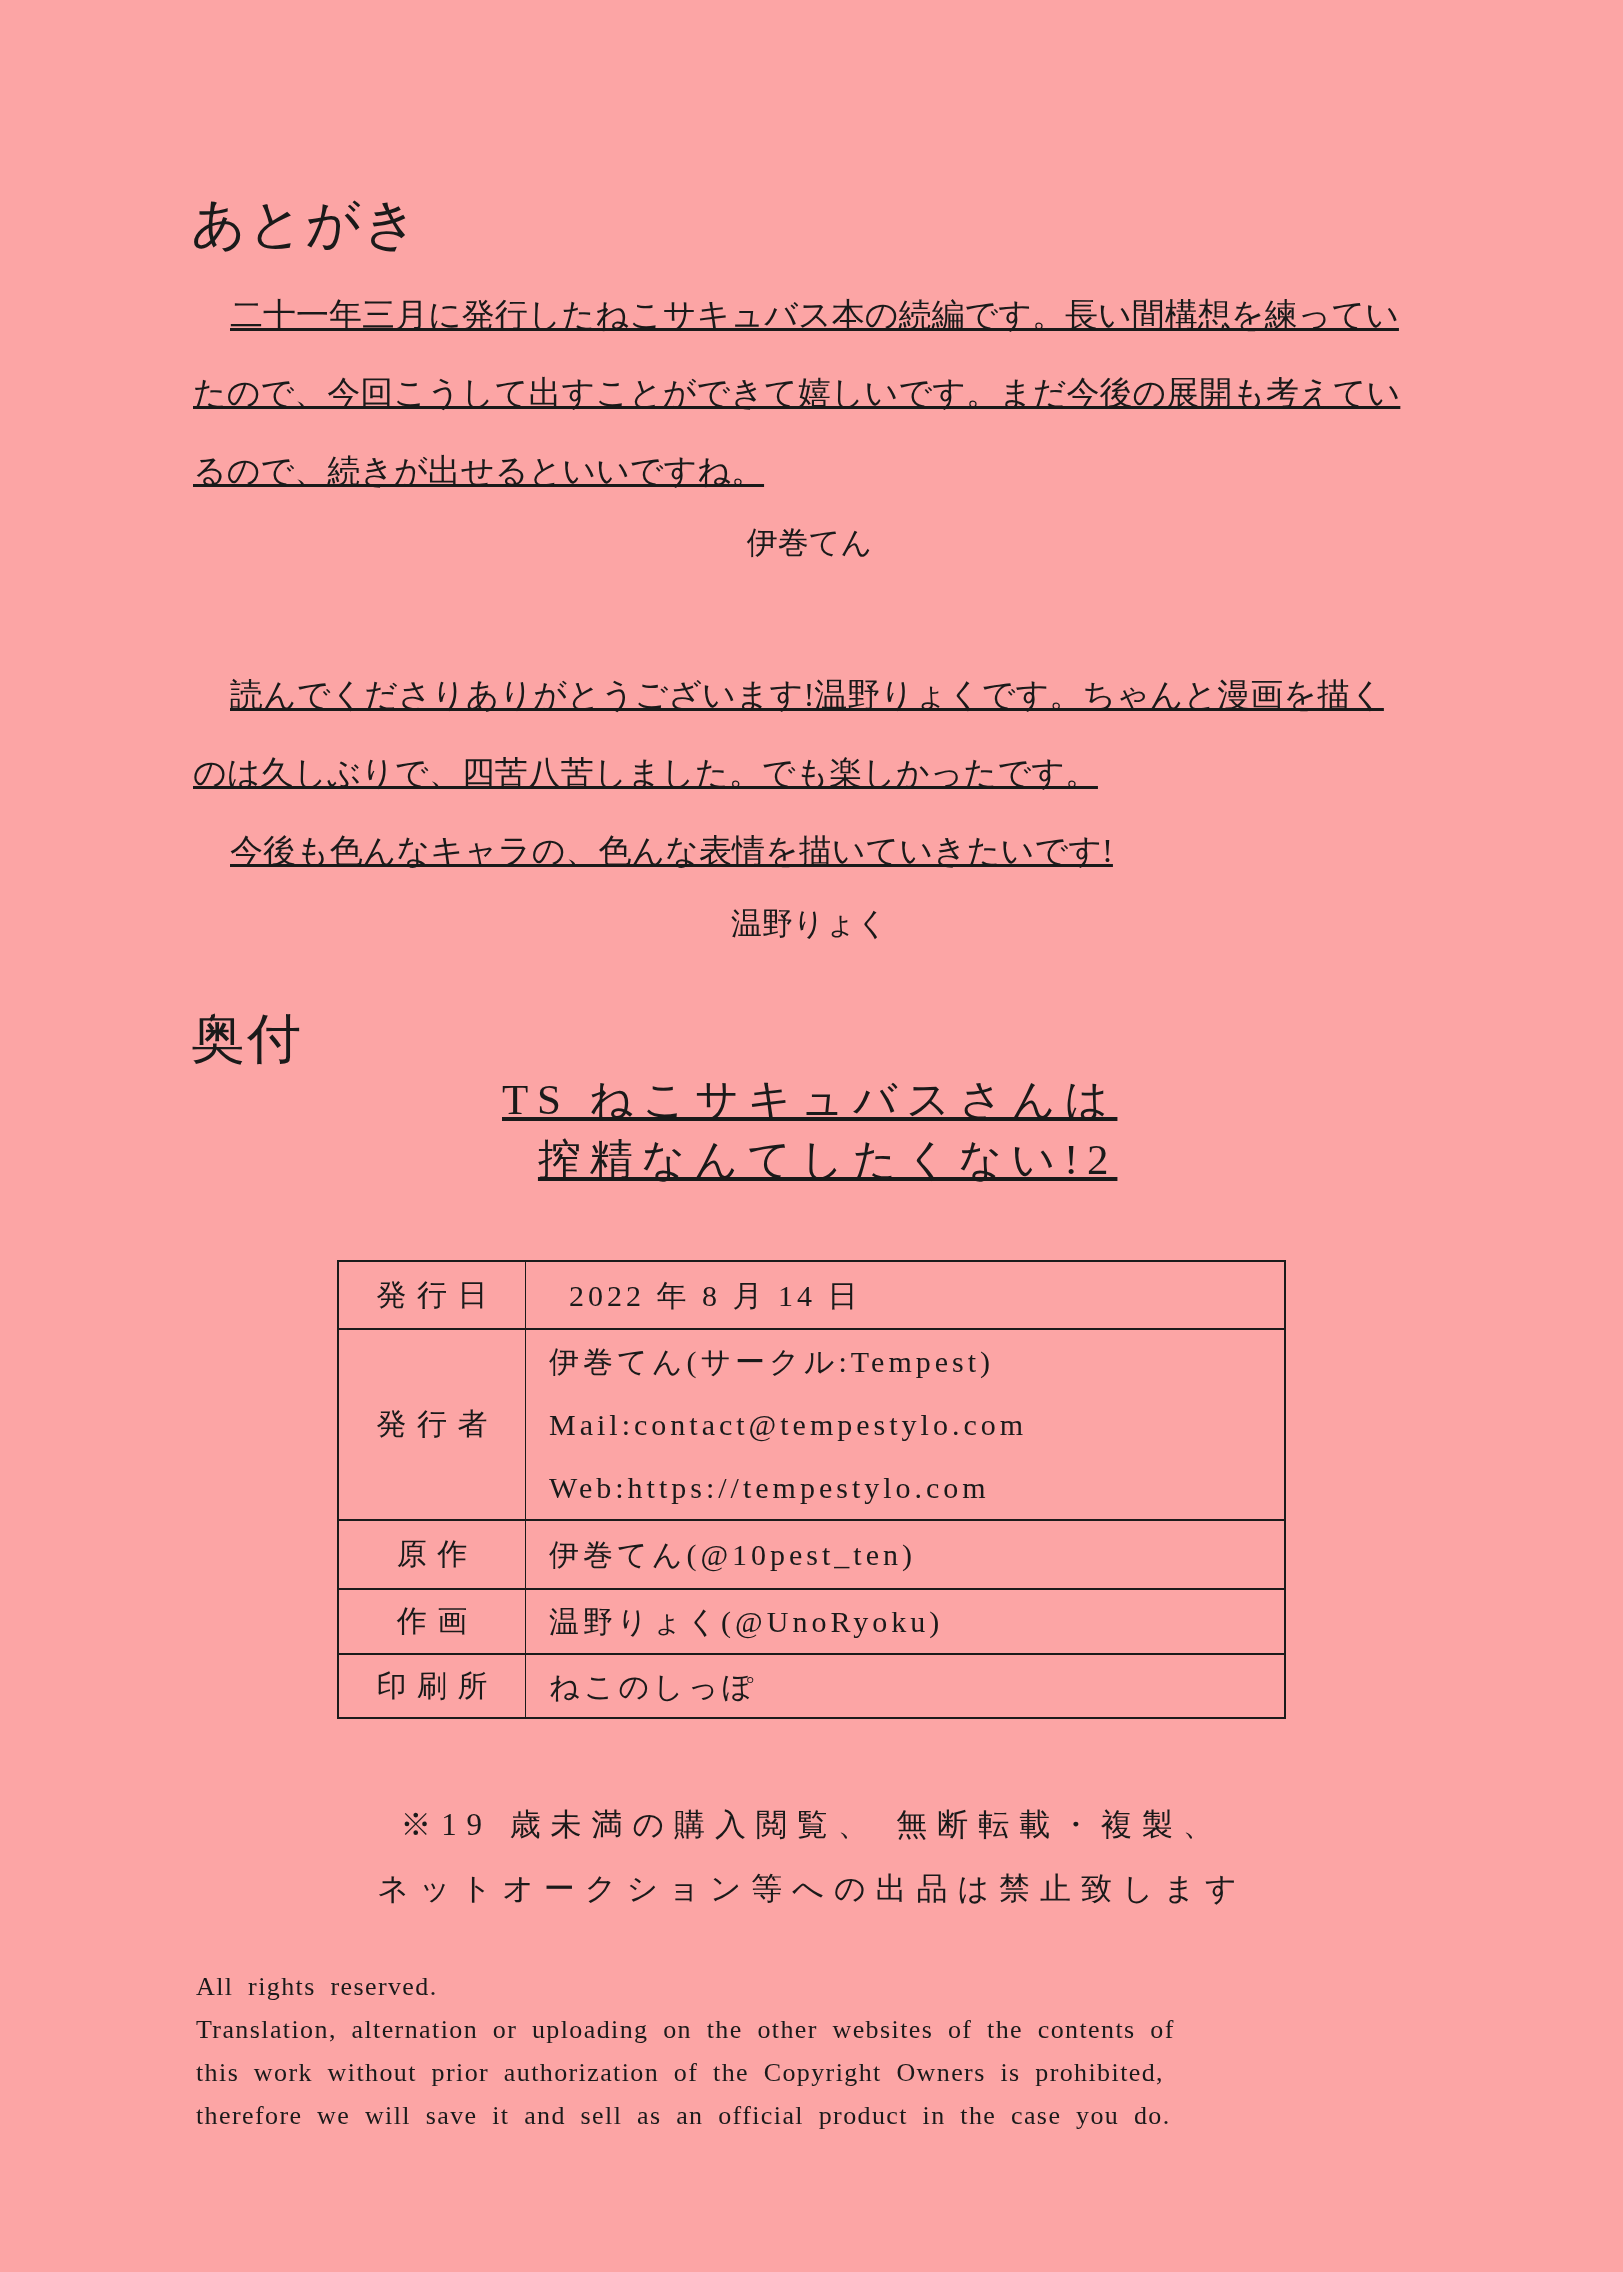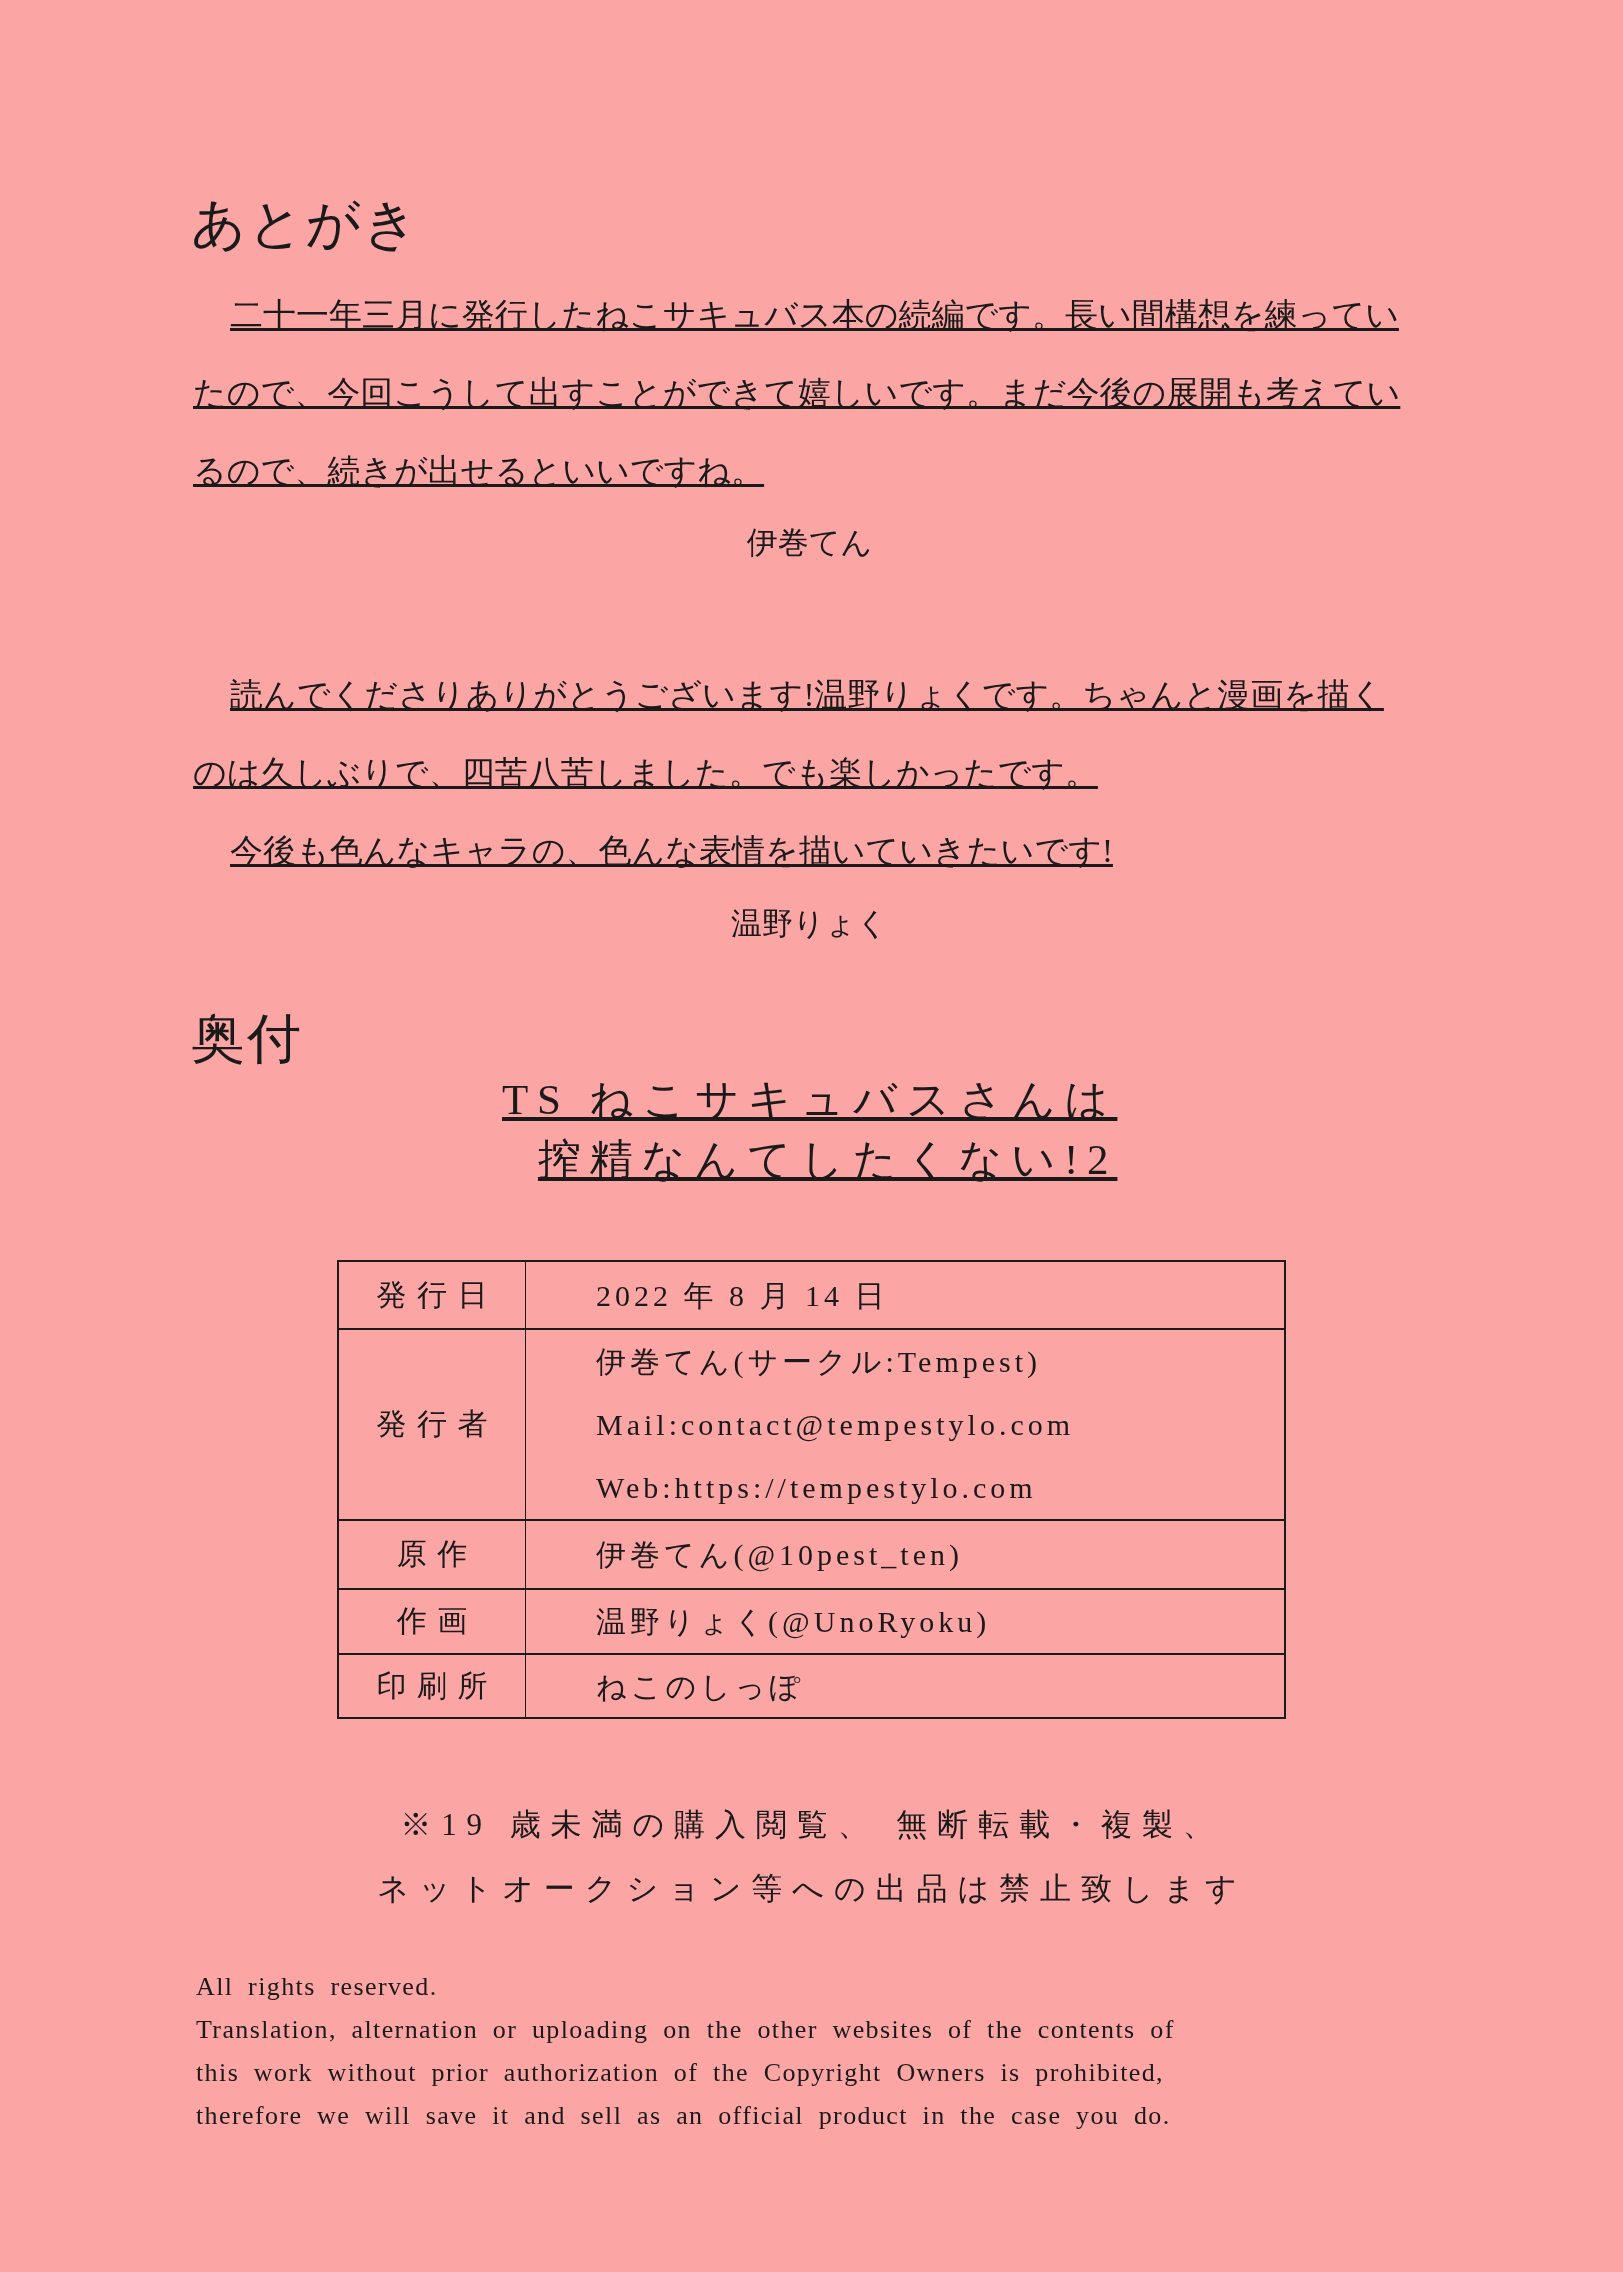--- a/index.html
+++ b/index.html
@@ -43,42 +43,42 @@
     line-height: 60px;
     letter-spacing: 8.8px;
     white-space: nowrap;
   }
 
   .info-table {
     width: 949px;
     border: 2px solid #1b1b1b;
   }
   .t-row { display: flex; border-top: 2px solid #1b1b1b; }
-  .t-row:first-child { border-top: none; }
+  .t-row:first-child { border-top: none; gap: 20px; }
   .t-label {
     width: 187px;
     flex: 0 0 187px;
     border-right: 1.4px solid #1b1b1b;
     display: flex;
     align-items: center;
     justify-content: center;
     font-size: 30px;
     letter-spacing: 0.35em;
     text-indent: 0.35em;
   }
   .t-value {
     flex: 1 1 auto;
     display: flex;
     flex-direction: column;
     justify-content: center;
     padding-left: 23px;
     font-size: 30px;
     letter-spacing: 4px;
   }
-  .t-value .v-line { display: block; white-space: nowrap; line-height: 63px; margin-left: 47px; }
+  .t-value .v-line { display: block; white-space: nowrap; line-height: 63px; }
   .row-h-98  { height: 66px; }
   .row-h-282 { height: 191px; }
   .row-h-102 { height: 69px; }
   .row-h-96  { height: 65px; }
   .row-h-95  { height: 64px; }
 
   .notice {
     left: 0;
     width: 1624px;
     text-align: center;

